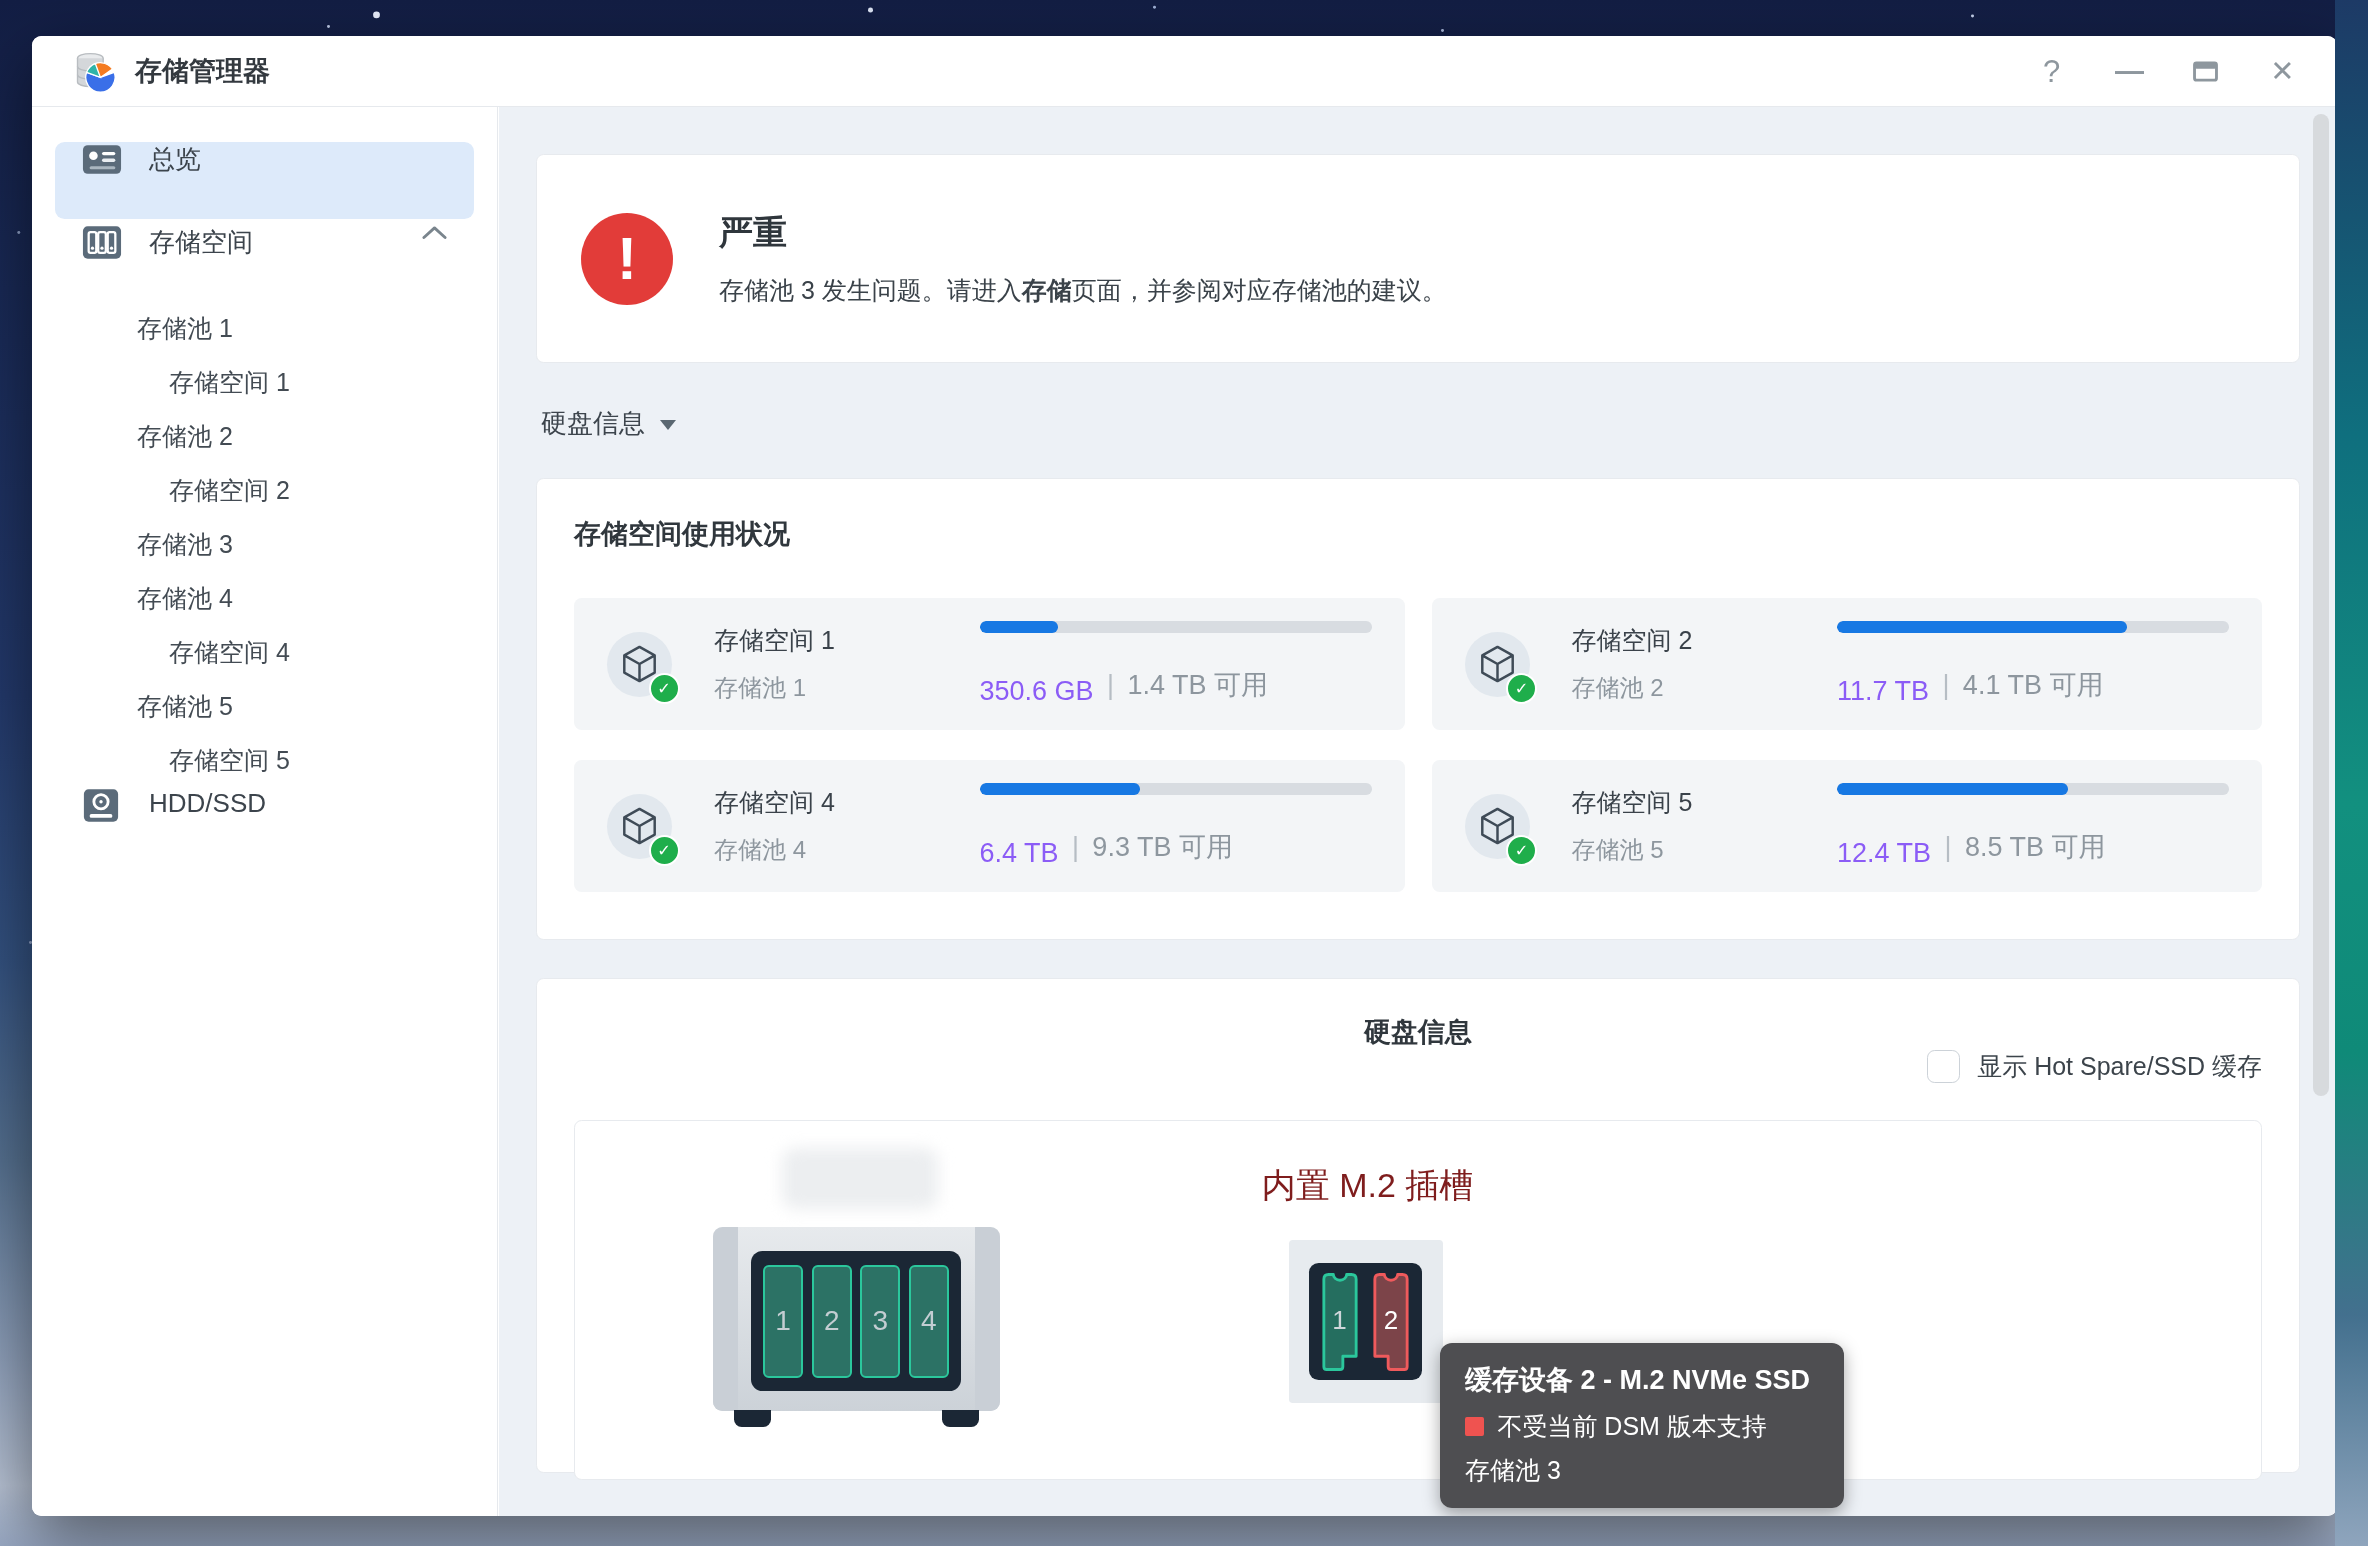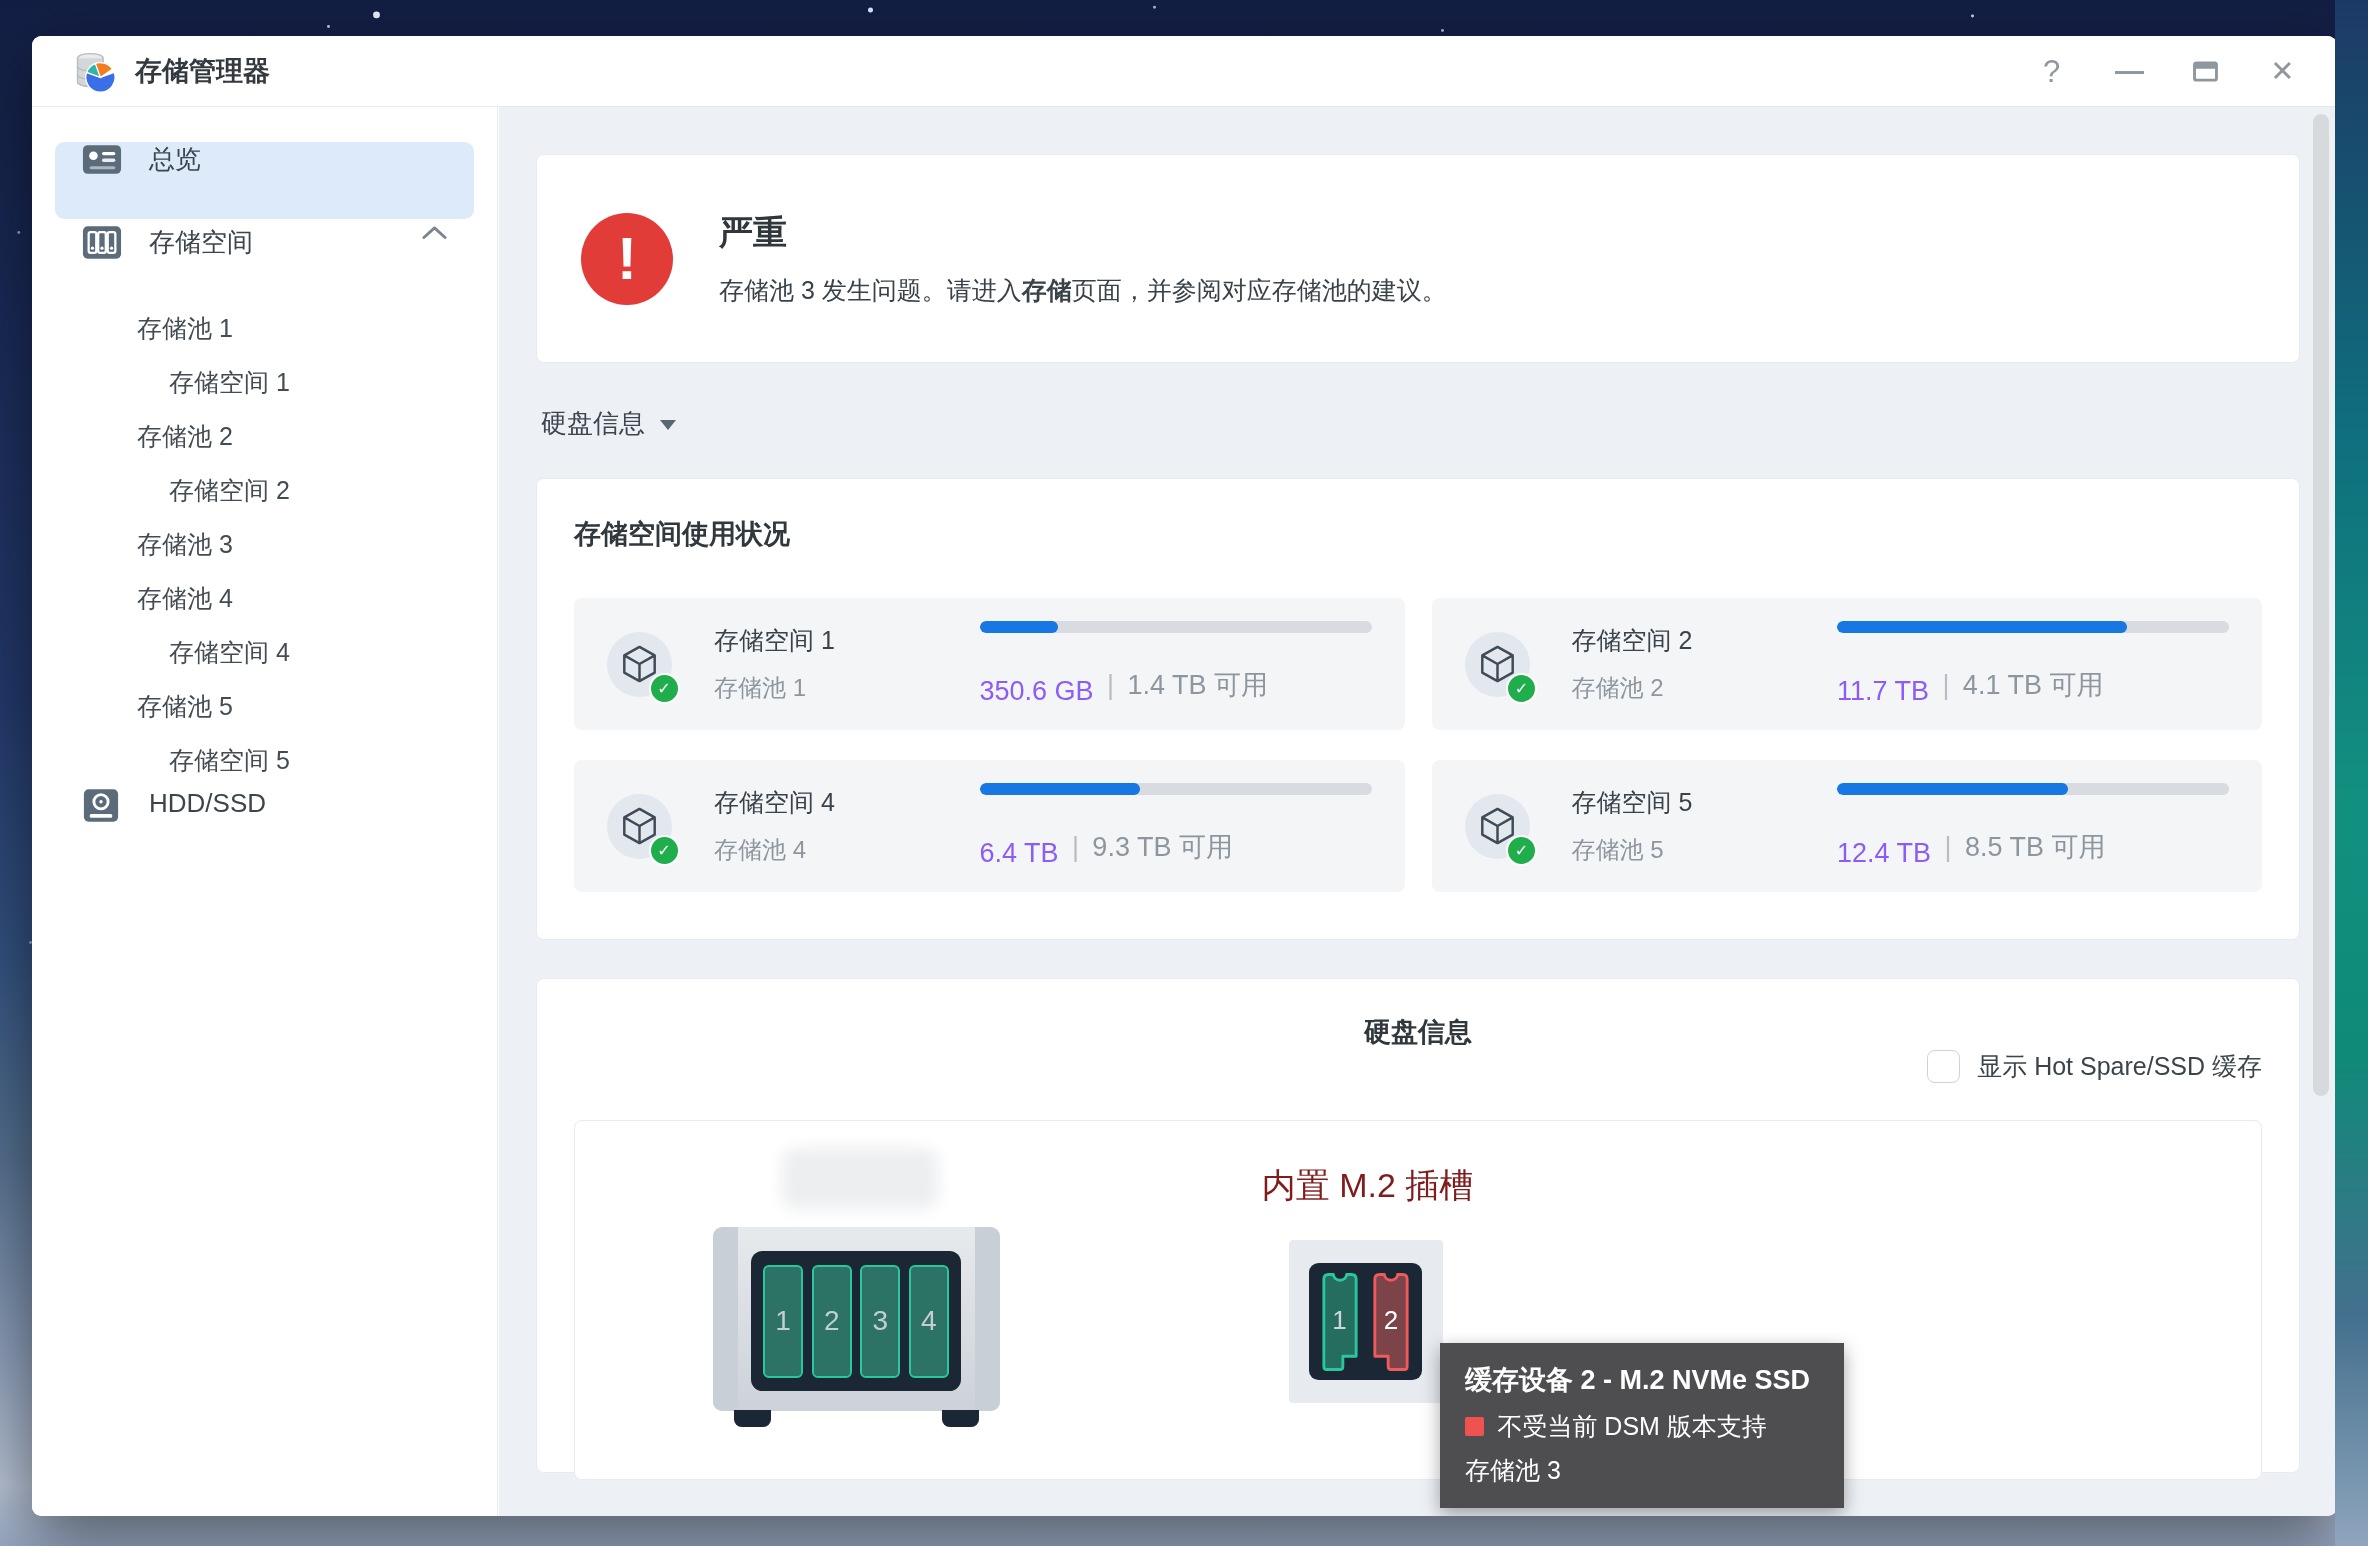--- a/index.html
+++ b/index.html
@@ -113,21 +113,21 @@
     background:#e7ebef; border-radius:3.8px; }
   .m2-inner { position:absolute; left:20px; top:23px; width:113px; height:117px;
     background:#1b2735; border-radius:9.6px; }
   .m2-stick { position:absolute; top:8.6px; width:38px; height:100px; cursor:pointer; }
   .m2-stick.s1 { left:11.5px; } .m2-stick.s2 { left:63px; }
   .m2-num { position:absolute; left:0; width:100%; top:33px; text-align:center; font-size:26px; }
   .m2-stick.s1 .m2-num { color:#cfd6da; } .m2-stick.s2 .m2-num { color:#fff; }
 
   
   .tooltip { position:absolute; left:941px; top:1236px; width:404px;
-    background:rgba(72,72,75,.97); border-radius:0; padding:19px 25px 21px; color:#fff;
+    background:rgba(72,72,75,.97); border-radius:12px; padding:19px 25px 21px; color:#fff;
     box-shadow:0 5.8px 17.3px rgba(0,0,0,.35); z-index:10; }
   .tt-title { font-size:27px; font-weight:700; white-space:nowrap; }
   .tt-status { margin-top:11.5px; display:flex; align-items:center; gap:13.4px; font-size:25px; }
   .tt-square { width:19px; height:19px; background:#ef5350; border-radius:1.9px; flex:0 0 auto; }
   .tt-pool { margin-top:11.5px; font-size:25px; }
 
   
   .scrollbar { position:absolute; left:1814px; top:6.7px; width:16.3px; height:982px;
     background:#d7dadd; border-radius:8.6px; cursor:pointer; }
 </style>

